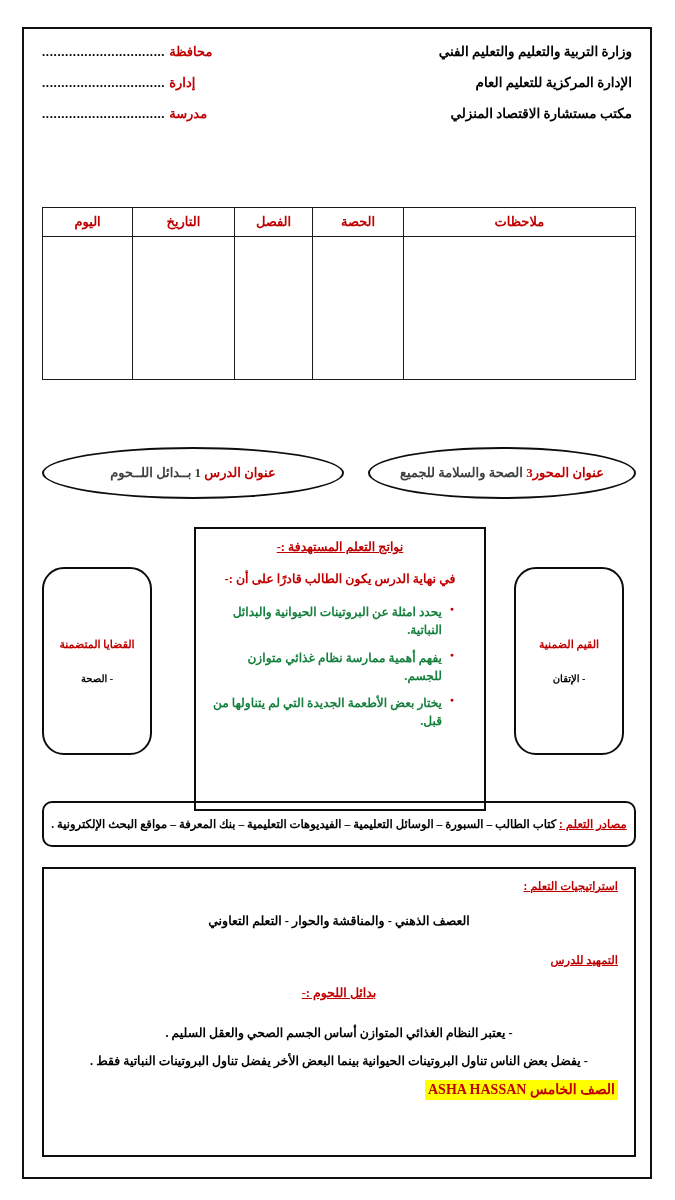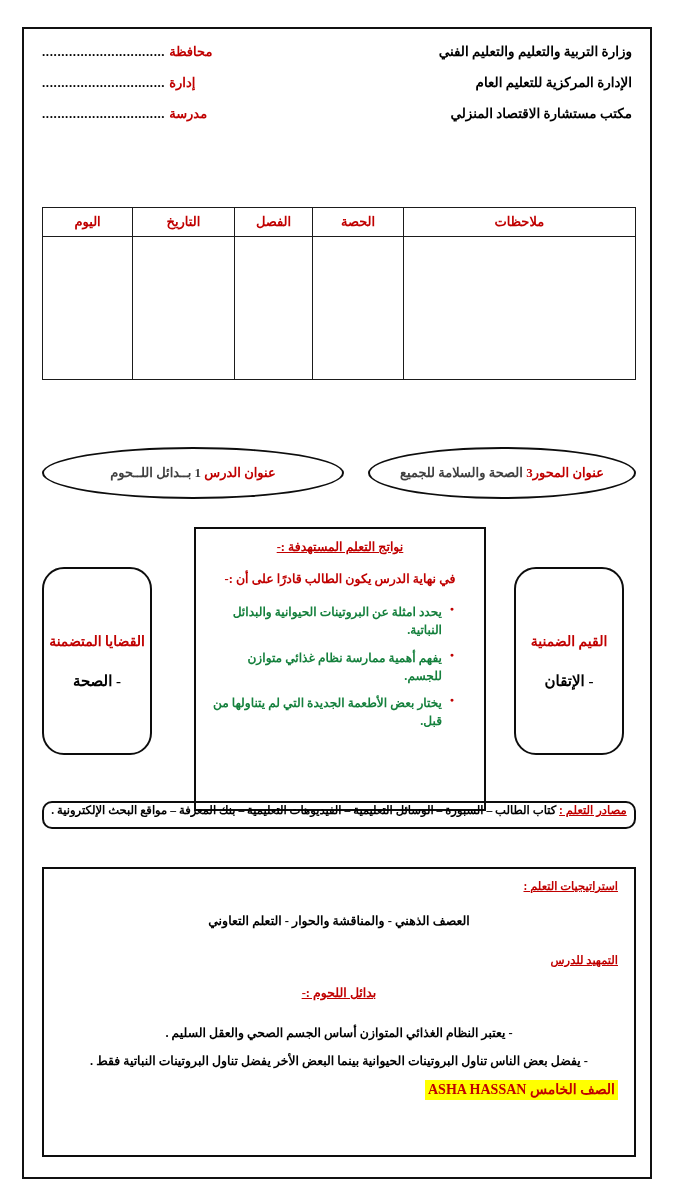--- a/index.html
+++ b/index.html
@@ -162,27 +162,27 @@
     display: flex;
     flex-direction: column;
     align-items: center;
     justify-content: center;
     text-align: center;
     padding: 4px;
   }
   .side-values { right: 12px; }
   .side-issues { left: 0; }
   .side-title {
-    font-size: 14px;
+    font-size: 11px;
     font-weight: bold;
     color: #C00000;
     margin-bottom: 22px;
   }
   .side-item {
-    font-size: 15px;
+    font-size: 10px;
     font-weight: bold;
     color: #000;
   }
   .outcomes {
     position: absolute;
     left: 152px;
     top: 0;
     width: 292px;
     height: 284px;
     border: 2px solid #0d0d0d;
@@ -227,26 +227,26 @@
     font-size: 7px;
     color: #C00000;
   }
 
   
   .resources {
     position: absolute;
     left: 18px;
     top: 772px;
     width: 594px;
-    height: 28px;
+    height: 46px;
     border: 2px solid #0d0d0d;
     border-radius: 10px;
     box-sizing: border-box;
     display: flex;
-    align-items: flex-start;
+    align-items: center;
     justify-content: center;
     padding: 0 12px;
   }
   .res-line {
     font-size: 11.6px;
     font-weight: bold;
     color: #000;
     white-space: nowrap;
   }
   .res-label {

